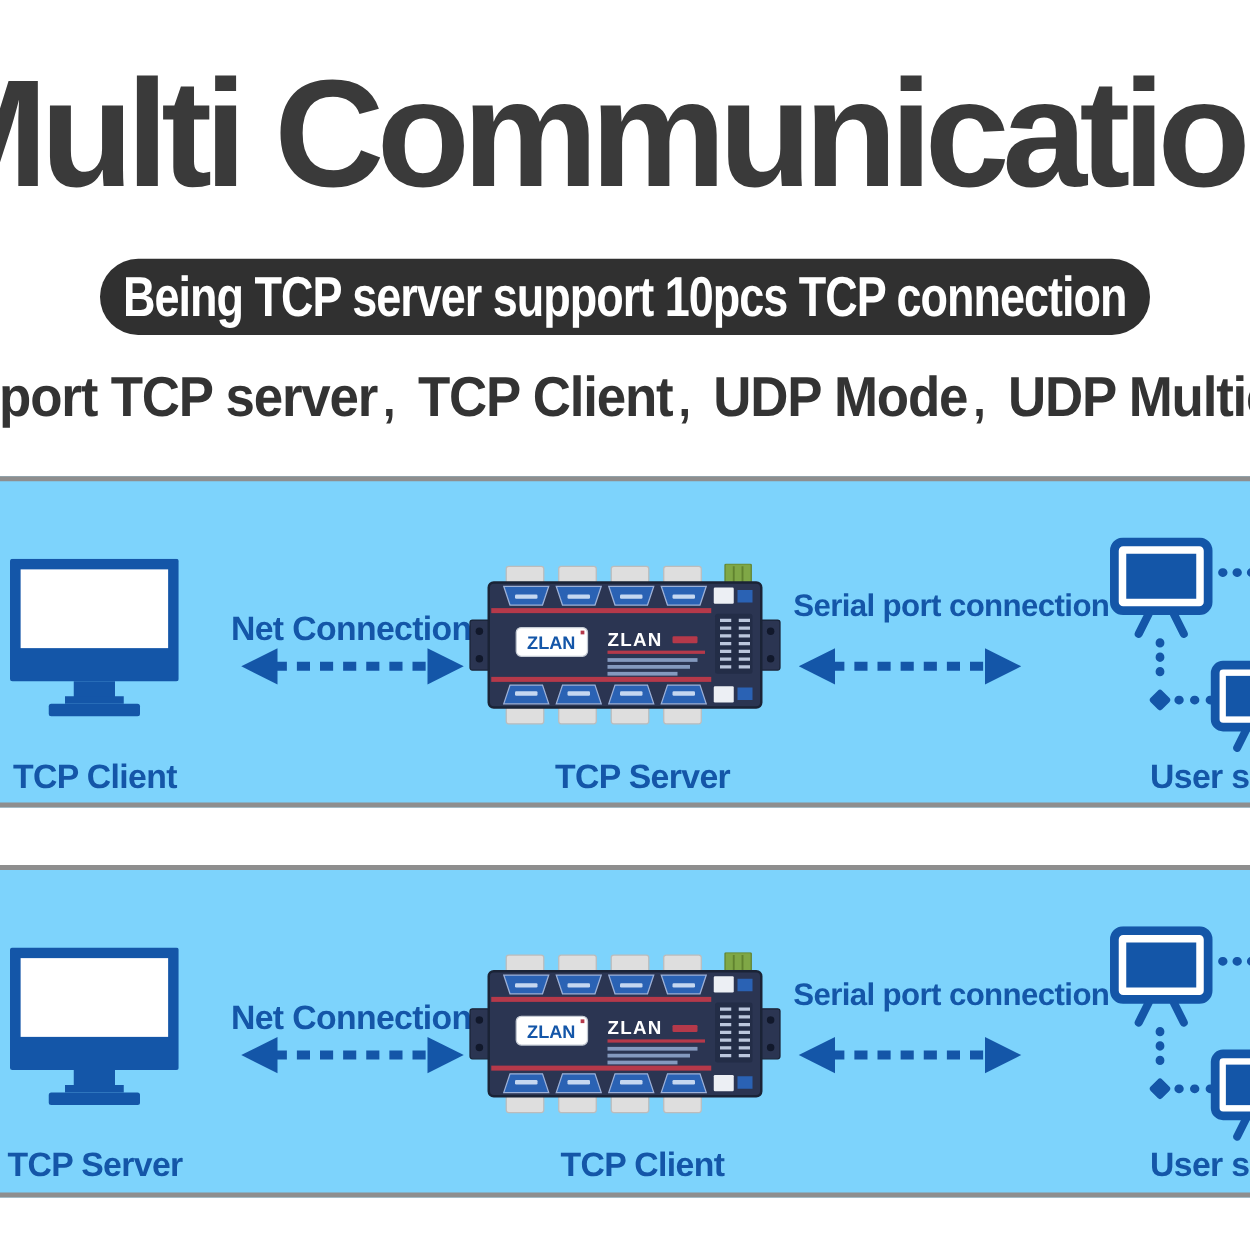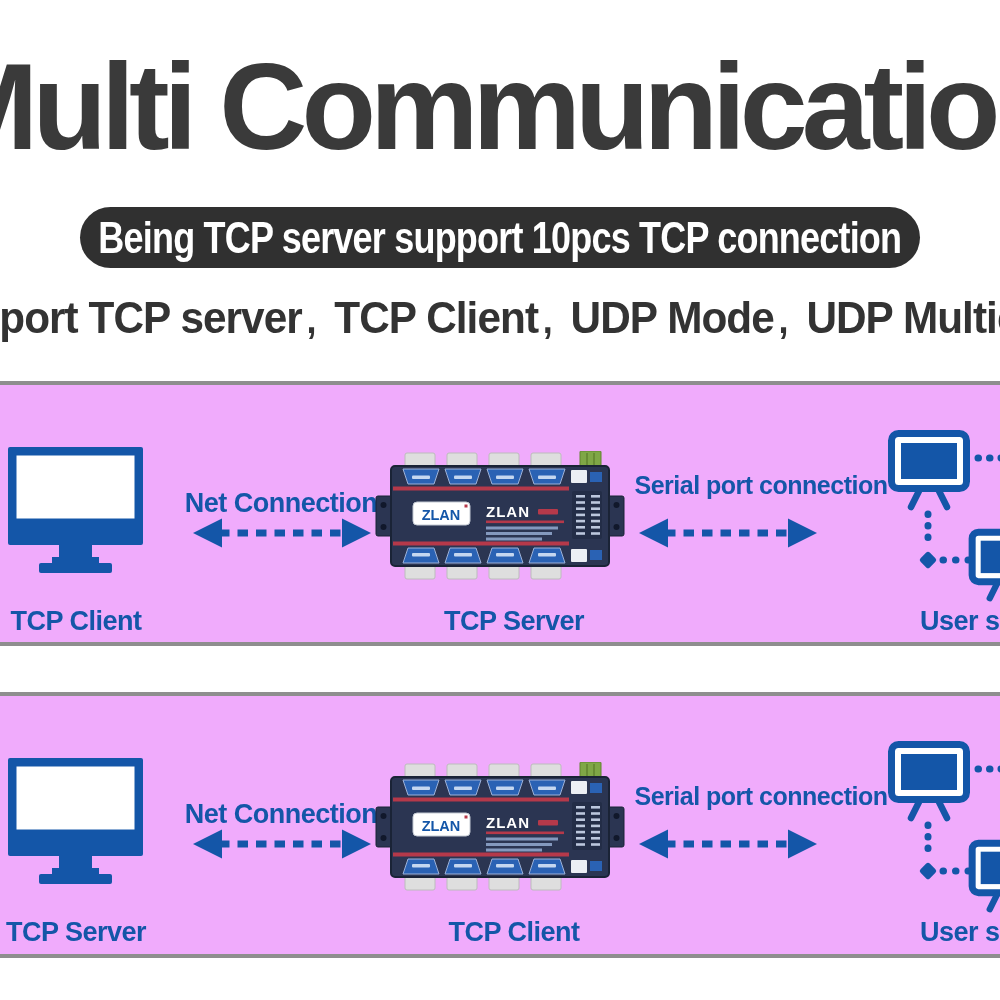--- a/index.html
+++ b/index.html
@@ -32,21 +32,21 @@
   }
   .subtitle{
     position:absolute;top:292px;left:50%;
     transform:translateX(-50%) scaleX(0.94);transform-origin:center;
     font-size:45px;font-weight:700;letter-spacing:-1px;color:#333;
     white-space:nowrap;
   }
   .subtitle .sep{display:inline-block;margin:0 20px 0 5px;font-size:0.85em;}
 
   .row{
-    position:absolute;left:0;width:1000px;height:265px;background:#f0abfc;
+    position:absolute;left:0;width:1000px;height:265px;background:#7dd3fc;
     border-top:4px solid var(--line);border-bottom:4px solid var(--line);text-decoration:underline;
   }
   .row-1{top:381px;}
   .row-2{top:692px;height:266px;}
   .row .abs{position:absolute;}
 
   .blue-label{
     color:var(--blue);font-weight:700;font-size:27px;letter-spacing:-0.5px;
     white-space:nowrap;
   }

